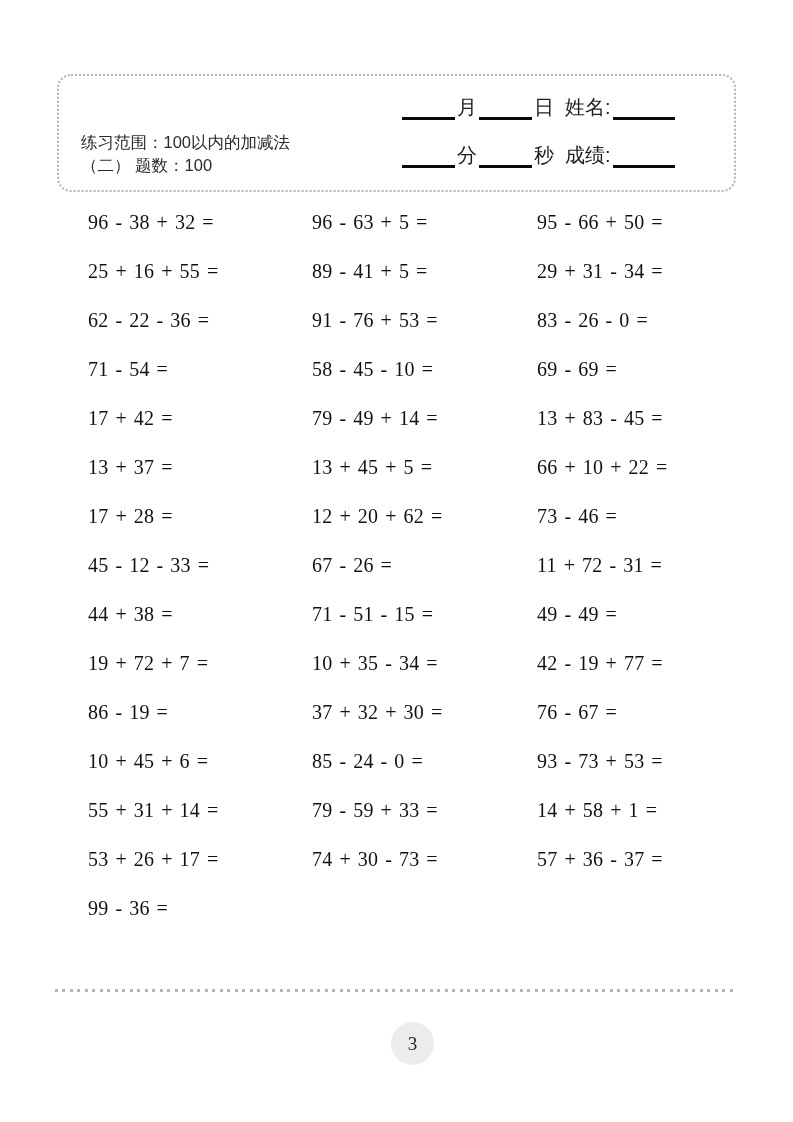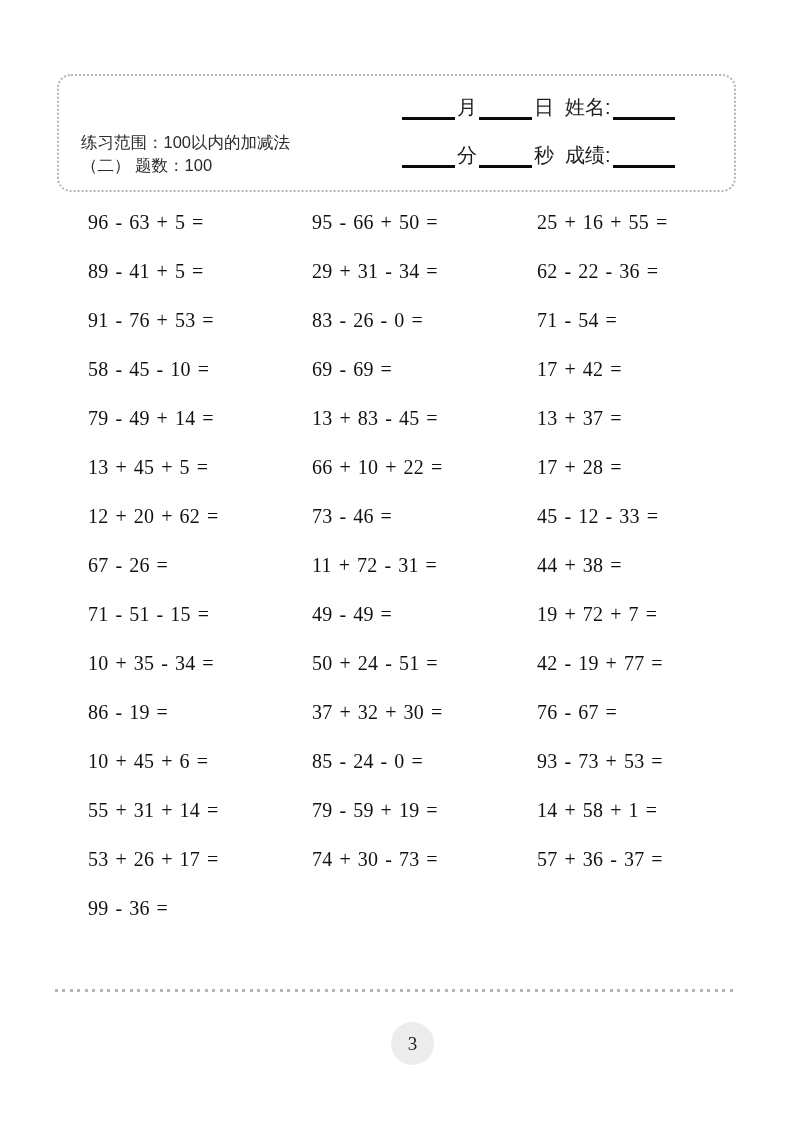--- a/index.html
+++ b/index.html
@@ -118,20 +118,21 @@
       <span class="hdr-label">分</span>
       <span class="blank"></span>
       <span class="hdr-label">秒</span>
       <span class="hdr-label gapped">成绩:</span>
       <span class="blank wide"></span>
     </div>
   </div>
 </div>
 
 <div class="problems">
+  <div class="problem">96 - 38 + 32 =</div>
   <div class="problem">96 - 63 + 5 =</div>
   <div class="problem">95 - 66 + 50 =</div>
   <div class="problem">25 + 16 + 55 =</div>
   <div class="problem">89 - 41 + 5 =</div>
   <div class="problem">29 + 31 - 34 =</div>
   <div class="problem">62 - 22 - 36 =</div>
   <div class="problem">91 - 76 + 53 =</div>
   <div class="problem">83 - 26 - 0 =</div>
   <div class="problem">71 - 54 =</div>
   <div class="problem">58 - 45 - 10 =</div>
@@ -146,30 +147,29 @@
   <div class="problem">12 + 20 + 62 =</div>
   <div class="problem">73 - 46 =</div>
   <div class="problem">45 - 12 - 33 =</div>
   <div class="problem">67 - 26 =</div>
   <div class="problem">11 + 72 - 31 =</div>
   <div class="problem">44 + 38 =</div>
   <div class="problem">71 - 51 - 15 =</div>
   <div class="problem">49 - 49 =</div>
   <div class="problem">19 + 72 + 7 =</div>
   <div class="problem">10 + 35 - 34 =</div>
-  <div class="problem">50 + 24 - 51 =</div>
   <div class="problem">42 - 19 + 77 =</div>
   <div class="problem">86 - 19 =</div>
   <div class="problem">37 + 32 + 30 =</div>
   <div class="problem">76 - 67 =</div>
   <div class="problem">10 + 45 + 6 =</div>
   <div class="problem">85 - 24 - 0 =</div>
   <div class="problem">93 - 73 + 53 =</div>
   <div class="problem">55 + 31 + 14 =</div>
-  <div class="problem">79 - 59 + 19 =</div>
+  <div class="problem">79 - 59 + 33 =</div>
   <div class="problem">14 + 58 + 1 =</div>
   <div class="problem">53 + 26 + 17 =</div>
   <div class="problem">74 + 30 - 73 =</div>
   <div class="problem">57 + 36 - 37 =</div>
   <div class="problem">99 - 36 =</div>
 </div>
 
 <div class="page-divider"></div>
 
 <div class="page-badge">

